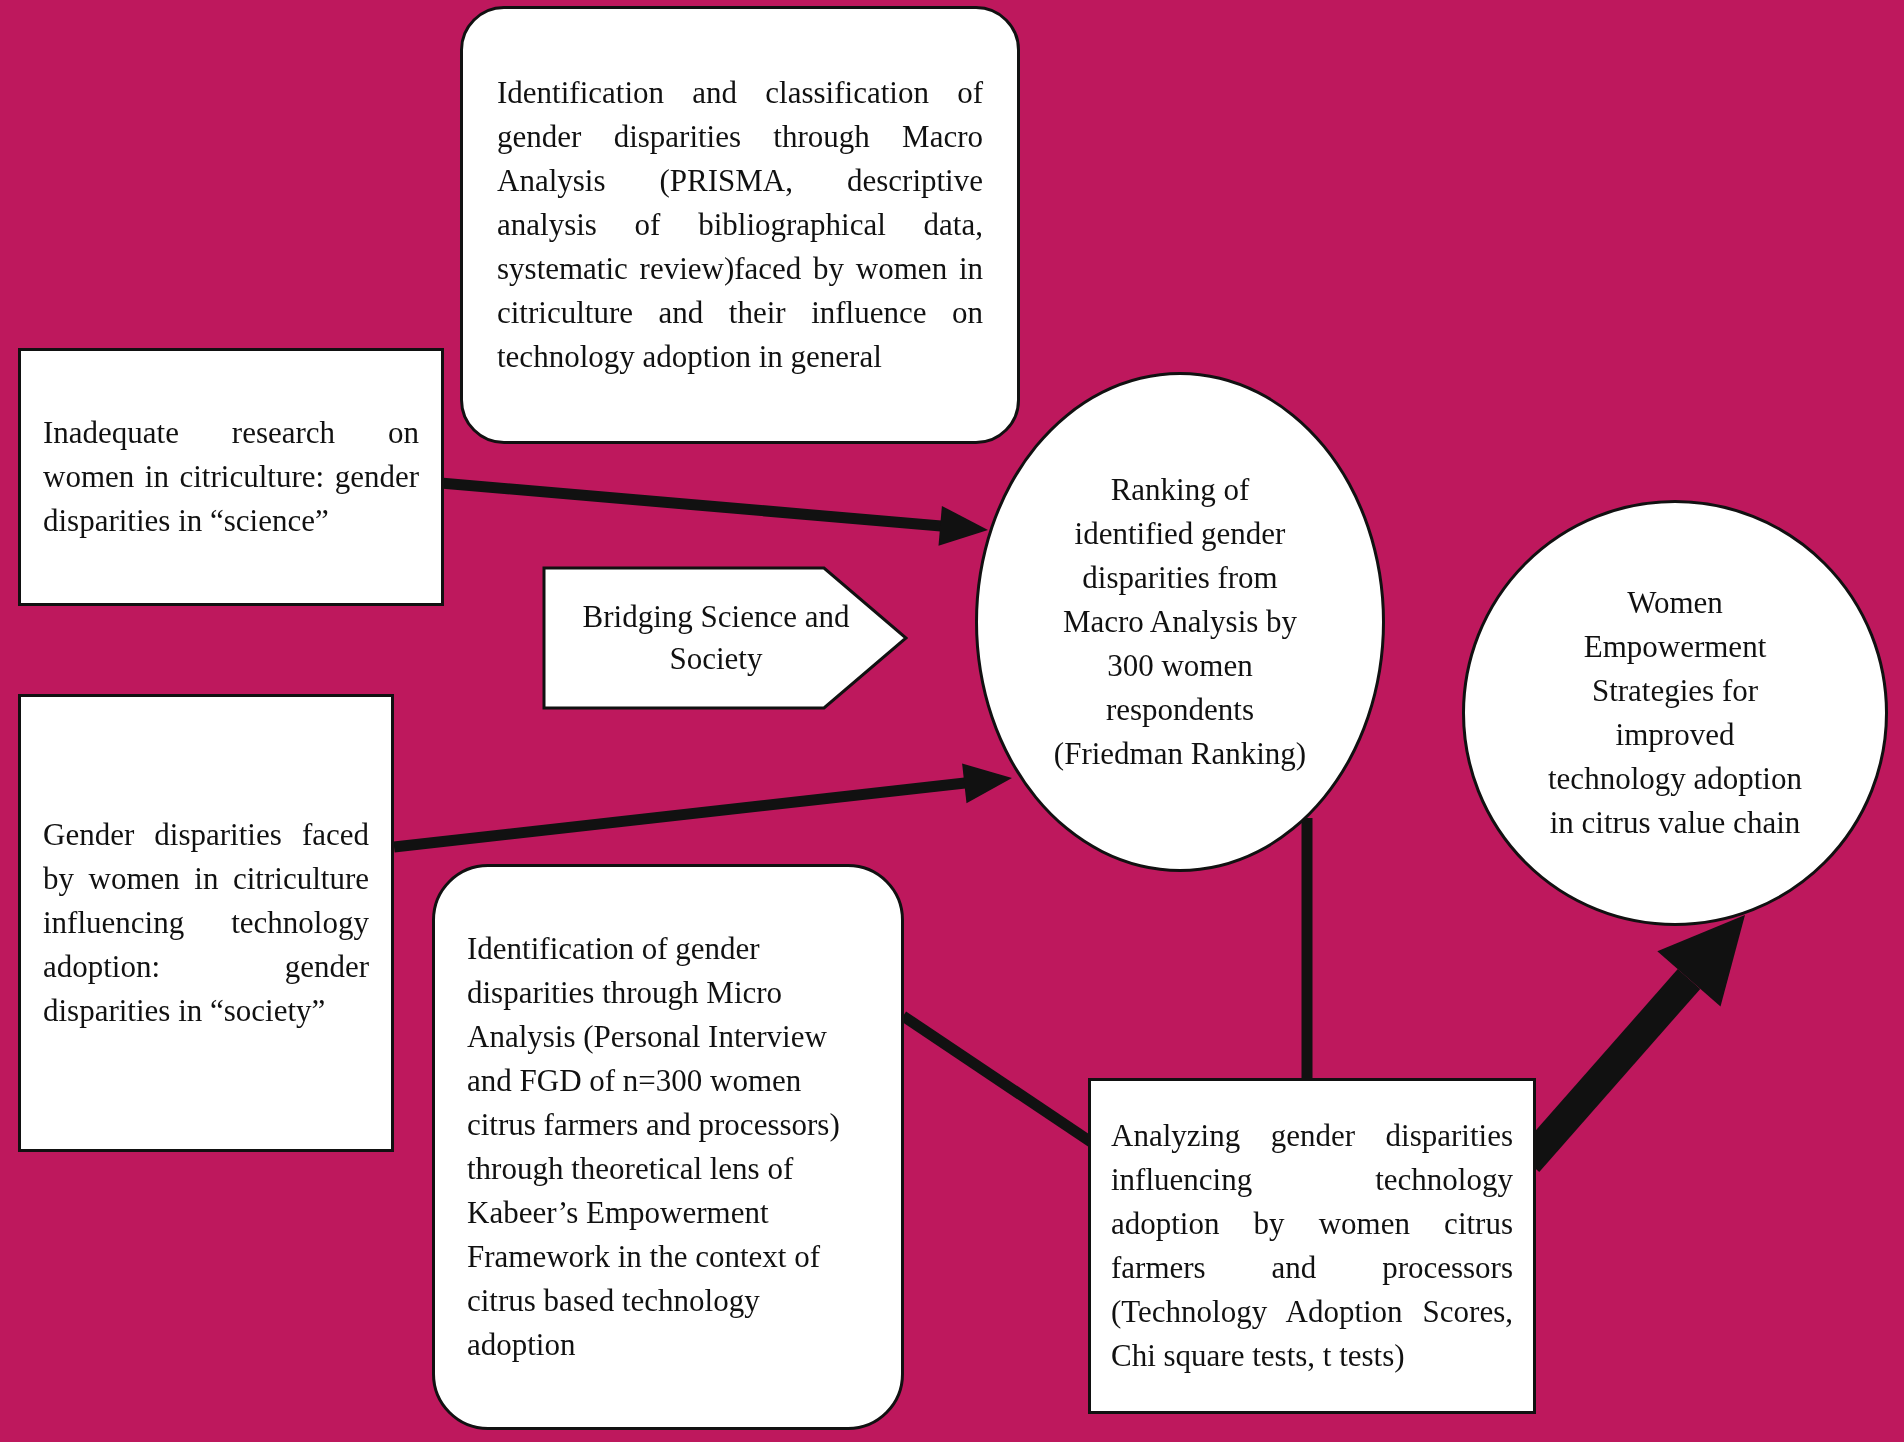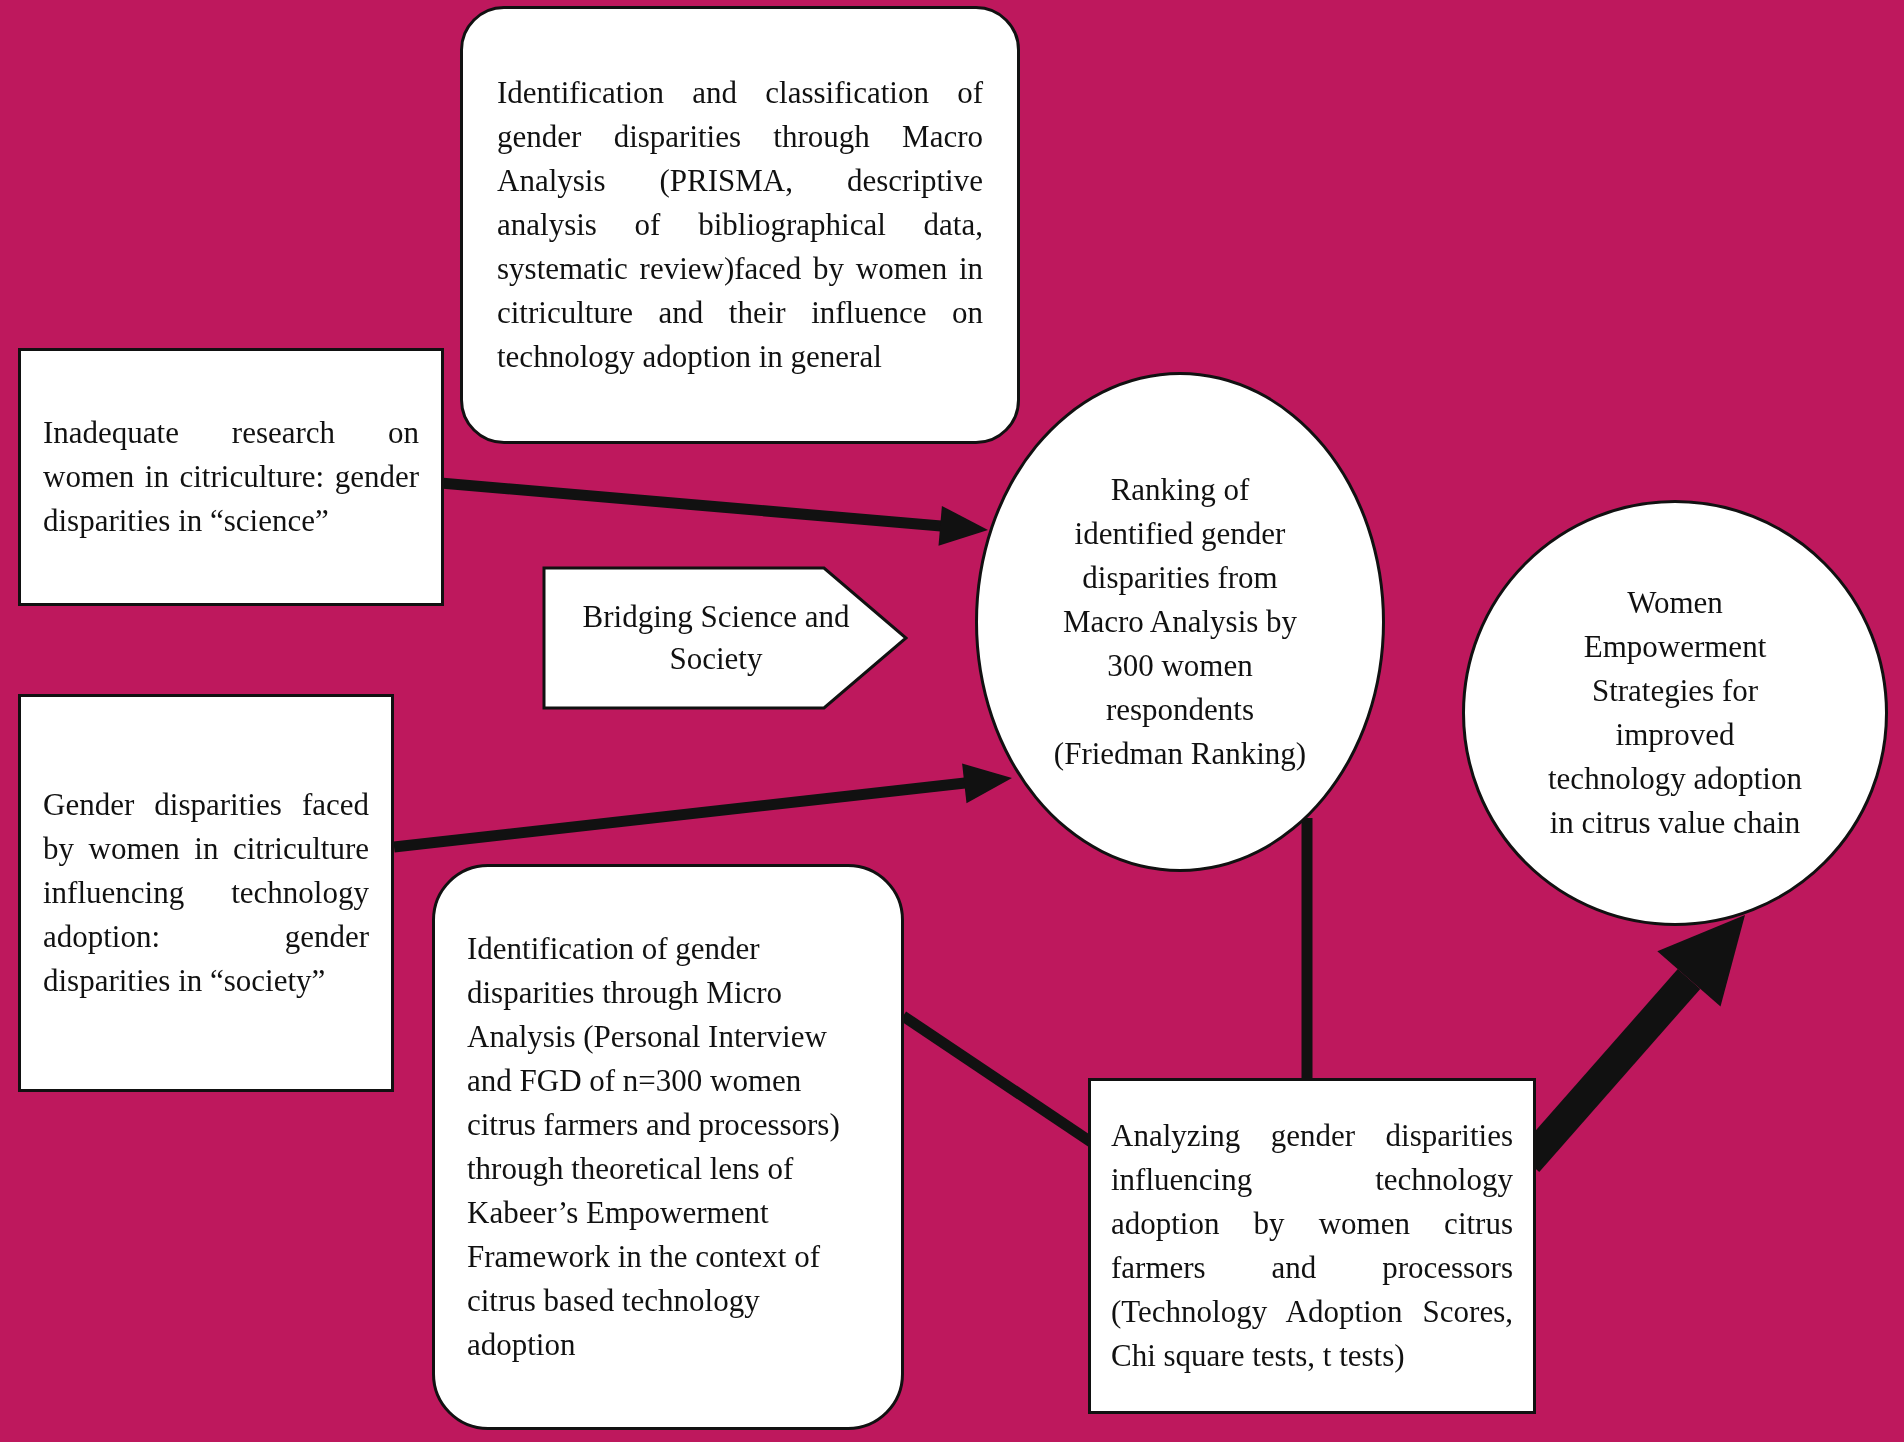--- a/index.html
+++ b/index.html
@@ -34,21 +34,21 @@
     align-items: center;
     font-size: 31px;
     line-height: 1.42;
   }
   .node .txt { width: 100%; }
   .justify .txt { text-align: justify; }
   .center .txt { text-align: center; }
 
   #macro     { left: 460px;  top: 6px;    width: 560px; height: 438px; border-radius: 44px; padding: 16px 34px; }
   #science   { left: 18px;   top: 348px;  width: 426px; height: 258px; padding: 10px 22px; }
-  #society   { left: 18px;   top: 694px;  width: 376px; height: 398px; padding: 12px 22px; }
+  #society   { left: 18px;   top: 694px;  width: 376px; height: 458px; padding: 12px 22px; }
   #ranking   { left: 975px;  top: 372px;  width: 410px; height: 500px; border-radius: 50%; padding: 10px 70px; justify-content: center; }
   #empower   { left: 1462px; top: 500px;  width: 426px; height: 426px; border-radius: 50%; padding: 10px 82px; justify-content: center; }
   #micro     { left: 432px;  top: 864px;  width: 472px; height: 566px; border-radius: 56px; padding: 16px 32px; }
   #analysis  { left: 1088px; top: 1078px; width: 448px; height: 336px; padding: 0 20px; }
 
   #bridge {
     position: absolute;
     left: 542px; top: 566px;
     width: 366px; height: 144px;
     z-index: 2;

